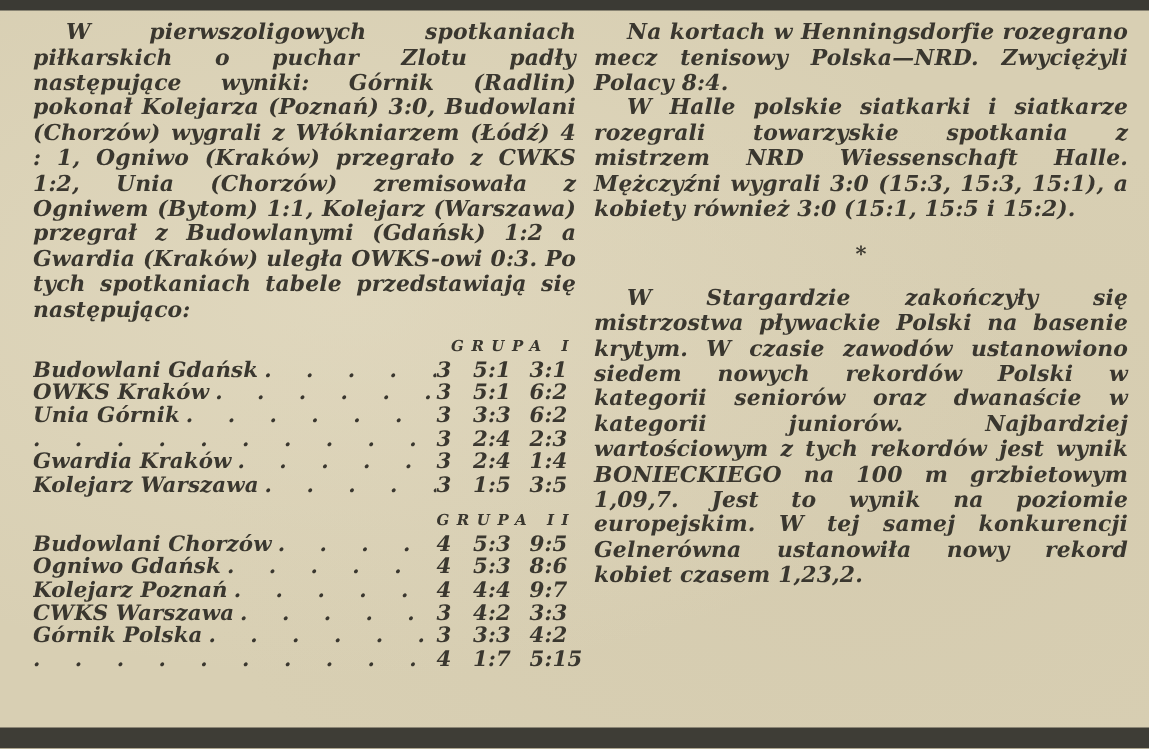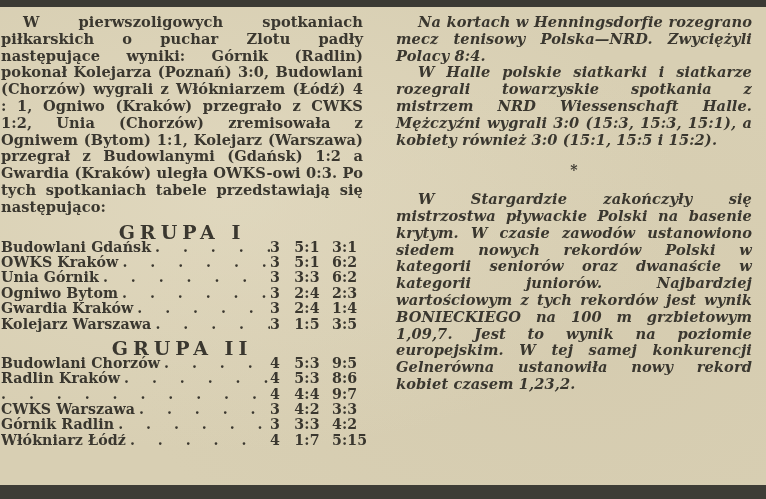--- a/index.html
+++ b/index.html
@@ -25,31 +25,31 @@
     position: absolute; left: 0; top: 485px; width: 766px; height: 14px;
     background: #3e3d36;
   }
   .col {
     position: absolute; top: 14px;
     font-weight: bold;
     font-size: 14.6px;
     line-height: 16.8px;
     letter-spacing: 0.1px;
   }
-  .col-left { left: 1px; width: 362px; }
+  .col-left { left: 22px; width: 362px; font-style: italic; }
   .col-right { left: 396px; width: 356px; font-style: italic; }
   .para {
     margin: 0;
     text-align: justify;
     text-indent: 22px;
   }
   .group-title {
-    text-align: center;
+    text-align: right;
     letter-spacing: 5px;
-    font-size: 19px;
+    font-size: 10px;
     margin: 8px 0 0 0;
     line-height: 16px;
   }
   .table-row {
     display: flex;
     align-items: flex-end;
     height: 15.4px;
     line-height: 15.4px;
     font-size: 14.2px;
   }
@@ -114,21 +114,20 @@
       <div class="team team-inner">
           <span class="team-name">Unia Górnik</span>
           <span class="fill">. . . . . . . . . . . . . . . . . . . . . . . . .</span>
         </div>
       <span class="games">3</span>
       <span class="points">3:3</span>
       <span class="goals">6:2</span>
     </div>
     <div class="table-row">
       <div class="team team-inner">
-          <span class="team-name">Ogniwo Bytom</span>
           <span class="fill">. . . . . . . . . . . . . . . . . . . . . . . . .</span>
         </div>
       <span class="games">3</span>
       <span class="points">2:4</span>
       <span class="goals">2:3</span>
     </div>
     <div class="table-row">
       <div class="team team-inner">
           <span class="team-name">Gwardia Kraków</span>
           <span class="fill">. . . . . . . . . . . . . . . . . . . . . . . . .</span>
@@ -154,56 +153,56 @@
       <div class="team team-inner">
           <span class="team-name">Budowlani Chorzów</span>
           <span class="fill">. . . . . . . . . . . . . . . . . . . . . . . . .</span>
         </div>
       <span class="games">4</span>
       <span class="points">5:3</span>
       <span class="goals">9:5</span>
     </div>
     <div class="table-row">
       <div class="team team-inner">
-          <span class="team-name">Radlin Kraków</span>
+          <span class="team-name">Ogniwo Gdańsk</span>
           <span class="fill">. . . . . . . . . . . . . . . . . . . . . . . . .</span>
         </div>
       <span class="games">4</span>
       <span class="points">5:3</span>
       <span class="goals">8:6</span>
     </div>
     <div class="table-row">
       <div class="team team-inner">
+          <span class="team-name">Kolejarz Poznań</span>
           <span class="fill">. . . . . . . . . . . . . . . . . . . . . . . . .</span>
         </div>
       <span class="games">4</span>
       <span class="points">4:4</span>
       <span class="goals">9:7</span>
     </div>
     <div class="table-row">
       <div class="team team-inner">
           <span class="team-name">CWKS Warszawa</span>
           <span class="fill">. . . . . . . . . . . . . . . . . . . . . . . . .</span>
         </div>
       <span class="games">3</span>
       <span class="points">4:2</span>
       <span class="goals">3:3</span>
     </div>
     <div class="table-row">
       <div class="team team-inner">
-          <span class="team-name">Górnik Radlin</span>
+          <span class="team-name">Górnik Polska</span>
           <span class="fill">. . . . . . . . . . . . . . . . . . . . . . . . .</span>
         </div>
       <span class="games">3</span>
       <span class="points">3:3</span>
       <span class="goals">4:2</span>
     </div>
     <div class="table-row">
       <div class="team team-inner">
-          <span class="team-name">Włókniarz Łódź</span>
           <span class="fill">. . . . . . . . . . . . . . . . . . . . . . . . .</span>
         </div>
       <span class="games">4</span>
       <span class="points">1:7</span>
       <span class="goals">5:15</span>
     </div>
   </div>
 </div>
 
 <div class="col col-right">

